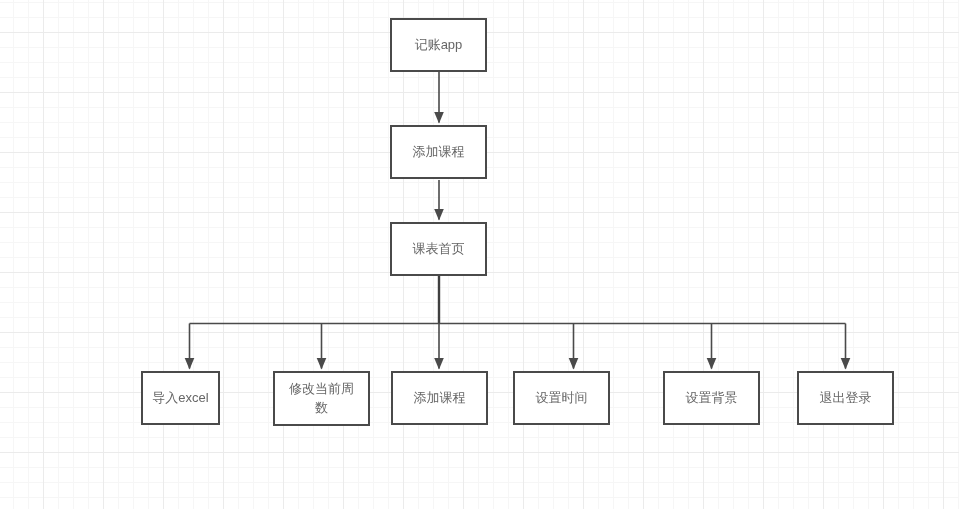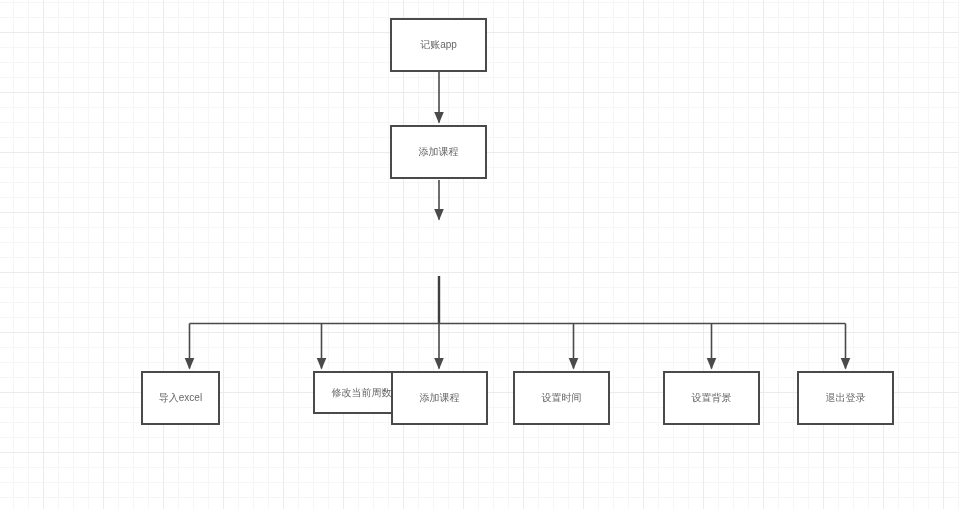--- a/index.html
+++ b/index.html
@@ -41,21 +41,21 @@
   .node {
     position: absolute;
     box-sizing: border-box;
     border: 2px solid #4a4a4a;
     background: #ffffff;
     display: flex;
     align-items: center;
     justify-content: center;
     text-align: center;
     color: #666666;
-    font-size: 10px;
+    font-size: 13px;
     line-height: 1.4;
     padding: 2px 6px;
   }
   .node.wrap { padding: 2px 13px; }
 </style>
 </head>
 <body>
 
 <div class="canvas">
 
@@ -83,26 +83,29 @@
   </svg>
 
   <div class="node" style="left:390px; top:18px; width:97px; height:54px;">
     <span>记账app</span>
   </div>
 
   <div class="node" style="left:390px; top:125px; width:97px; height:54px;">
     <span>添加课程</span>
   </div>
 
+  <div class="node" style="left:390px; top:222px; width:97px; height:54px;">
+    <span>课表首页</span>
+  </div>
 
   <div class="node" style="left:141px; top:371px; width:79px; height:54px;">
     <span>导入excel</span>
   </div>
 
-  <div class="node wrap" style="left:273px; top:371px; width:97px; height:43px;margin-left:40px;">
+  <div class="node wrap" style="left:273px; top:371px; width:97px; height:55px;">
     <span>修改当前周数</span>
   </div>
 
   <div class="node" style="left:391px; top:371px; width:97px; height:54px;text-align:center;">
     <span>添加课程</span>
   </div>
 
   <div class="node" style="left:513px; top:371px; width:97px; height:54px;">
     <span>设置时间</span>
   </div>

